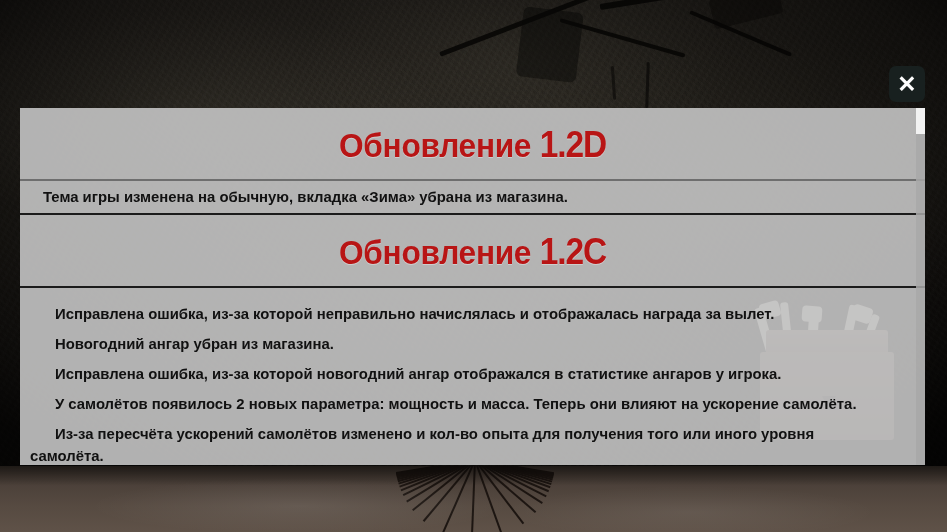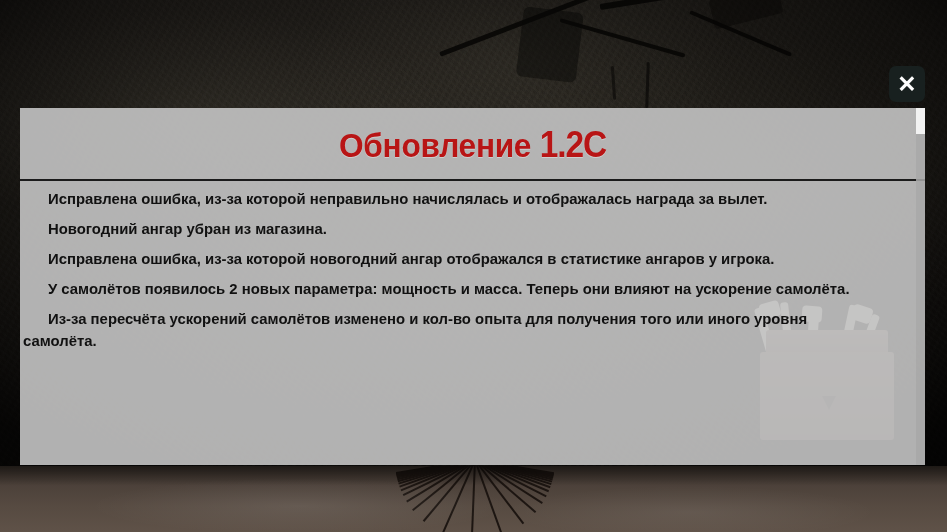--- a/index.html
+++ b/index.html
@@ -127,21 +127,21 @@
   .rule.soft { height:2px; background:#6e6e6e; }
 
   .entry {
     color:#111; font-weight:bold; font-size:15.5px; line-height:22px;
     padding:4px 26px 4px 0; margin-left:-2px;
     transform:scaleX(.96); transform-origin:left center;
     text-indent:26px;
     white-space:normal;
   }
   .entry.single { padding:5px 0 5px 0; }
-  .body-list { padding:3px 0 6px 5px; }
+  .body-list { padding:3px 0 6px 12px;margin-top:8px; }
 
   
   .scrollbar {
     position:absolute; left:916px; top:108px; width:9px; height:357px;
     background:rgba(168,168,168,.85);
   }
   .scroll-thumb {
     position:absolute; left:0; top:0; width:9px; height:26px;
     background:#f2f2f2; cursor:pointer;
   }
@@ -212,20 +212,29 @@
     <div class="sheen"></div>
   </div>
 
   <div class="close-btn">
     <span class="x">✕</span>
   </div>
 
   <div class="panel">
     <div class="panel-inner">
 
+      <div>
+        <div class="update-head">
+          <span>Обновление</span>
+          <span class="ver">1.2D</span>
+        </div>
+        <div class="rule soft"></div>
+        <div class="entry single">Тема игры изменена на обычную, вкладка «Зима» убрана из магазина.</div>
+        <div class="rule"></div>
+      </div>
 
       <div>
         <div class="update-head">
           <span>Обновление</span>
           <span class="ver">1.2C</span>
         </div>
         <div class="rule"></div>
         <div class="body-list">
           <div class="entry">Исправлена ошибка, из-за которой неправильно начислялась и отображалась награда за вылет.</div>
           <div class="entry">Новогодний ангар убран из магазина.</div>

